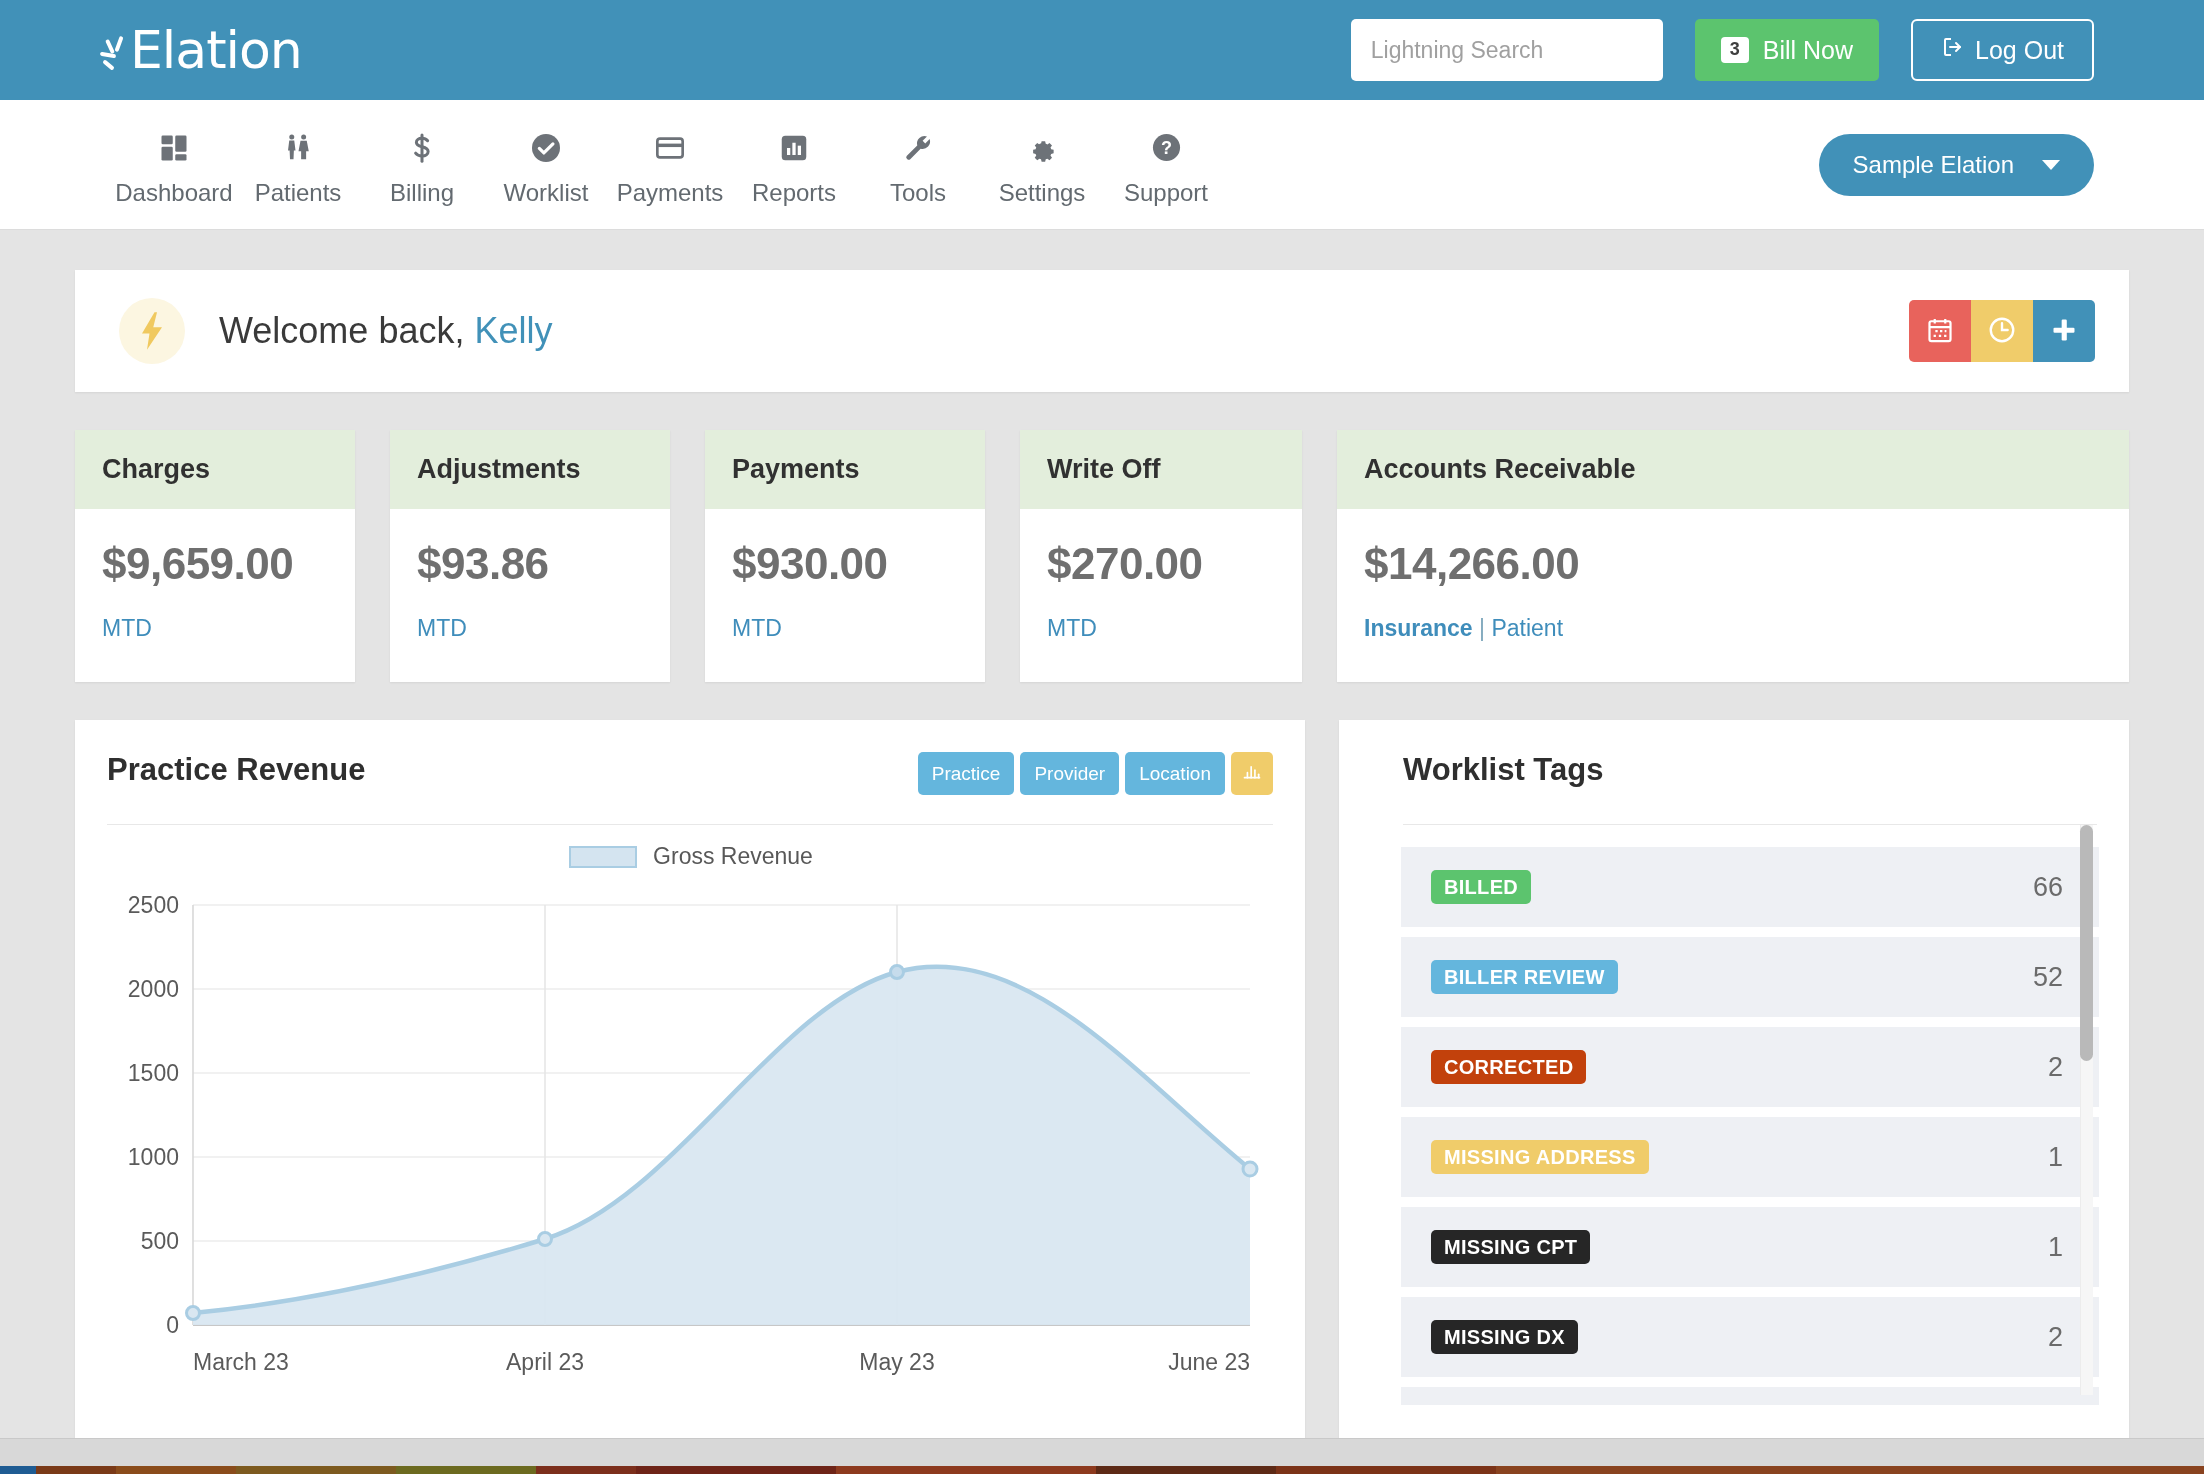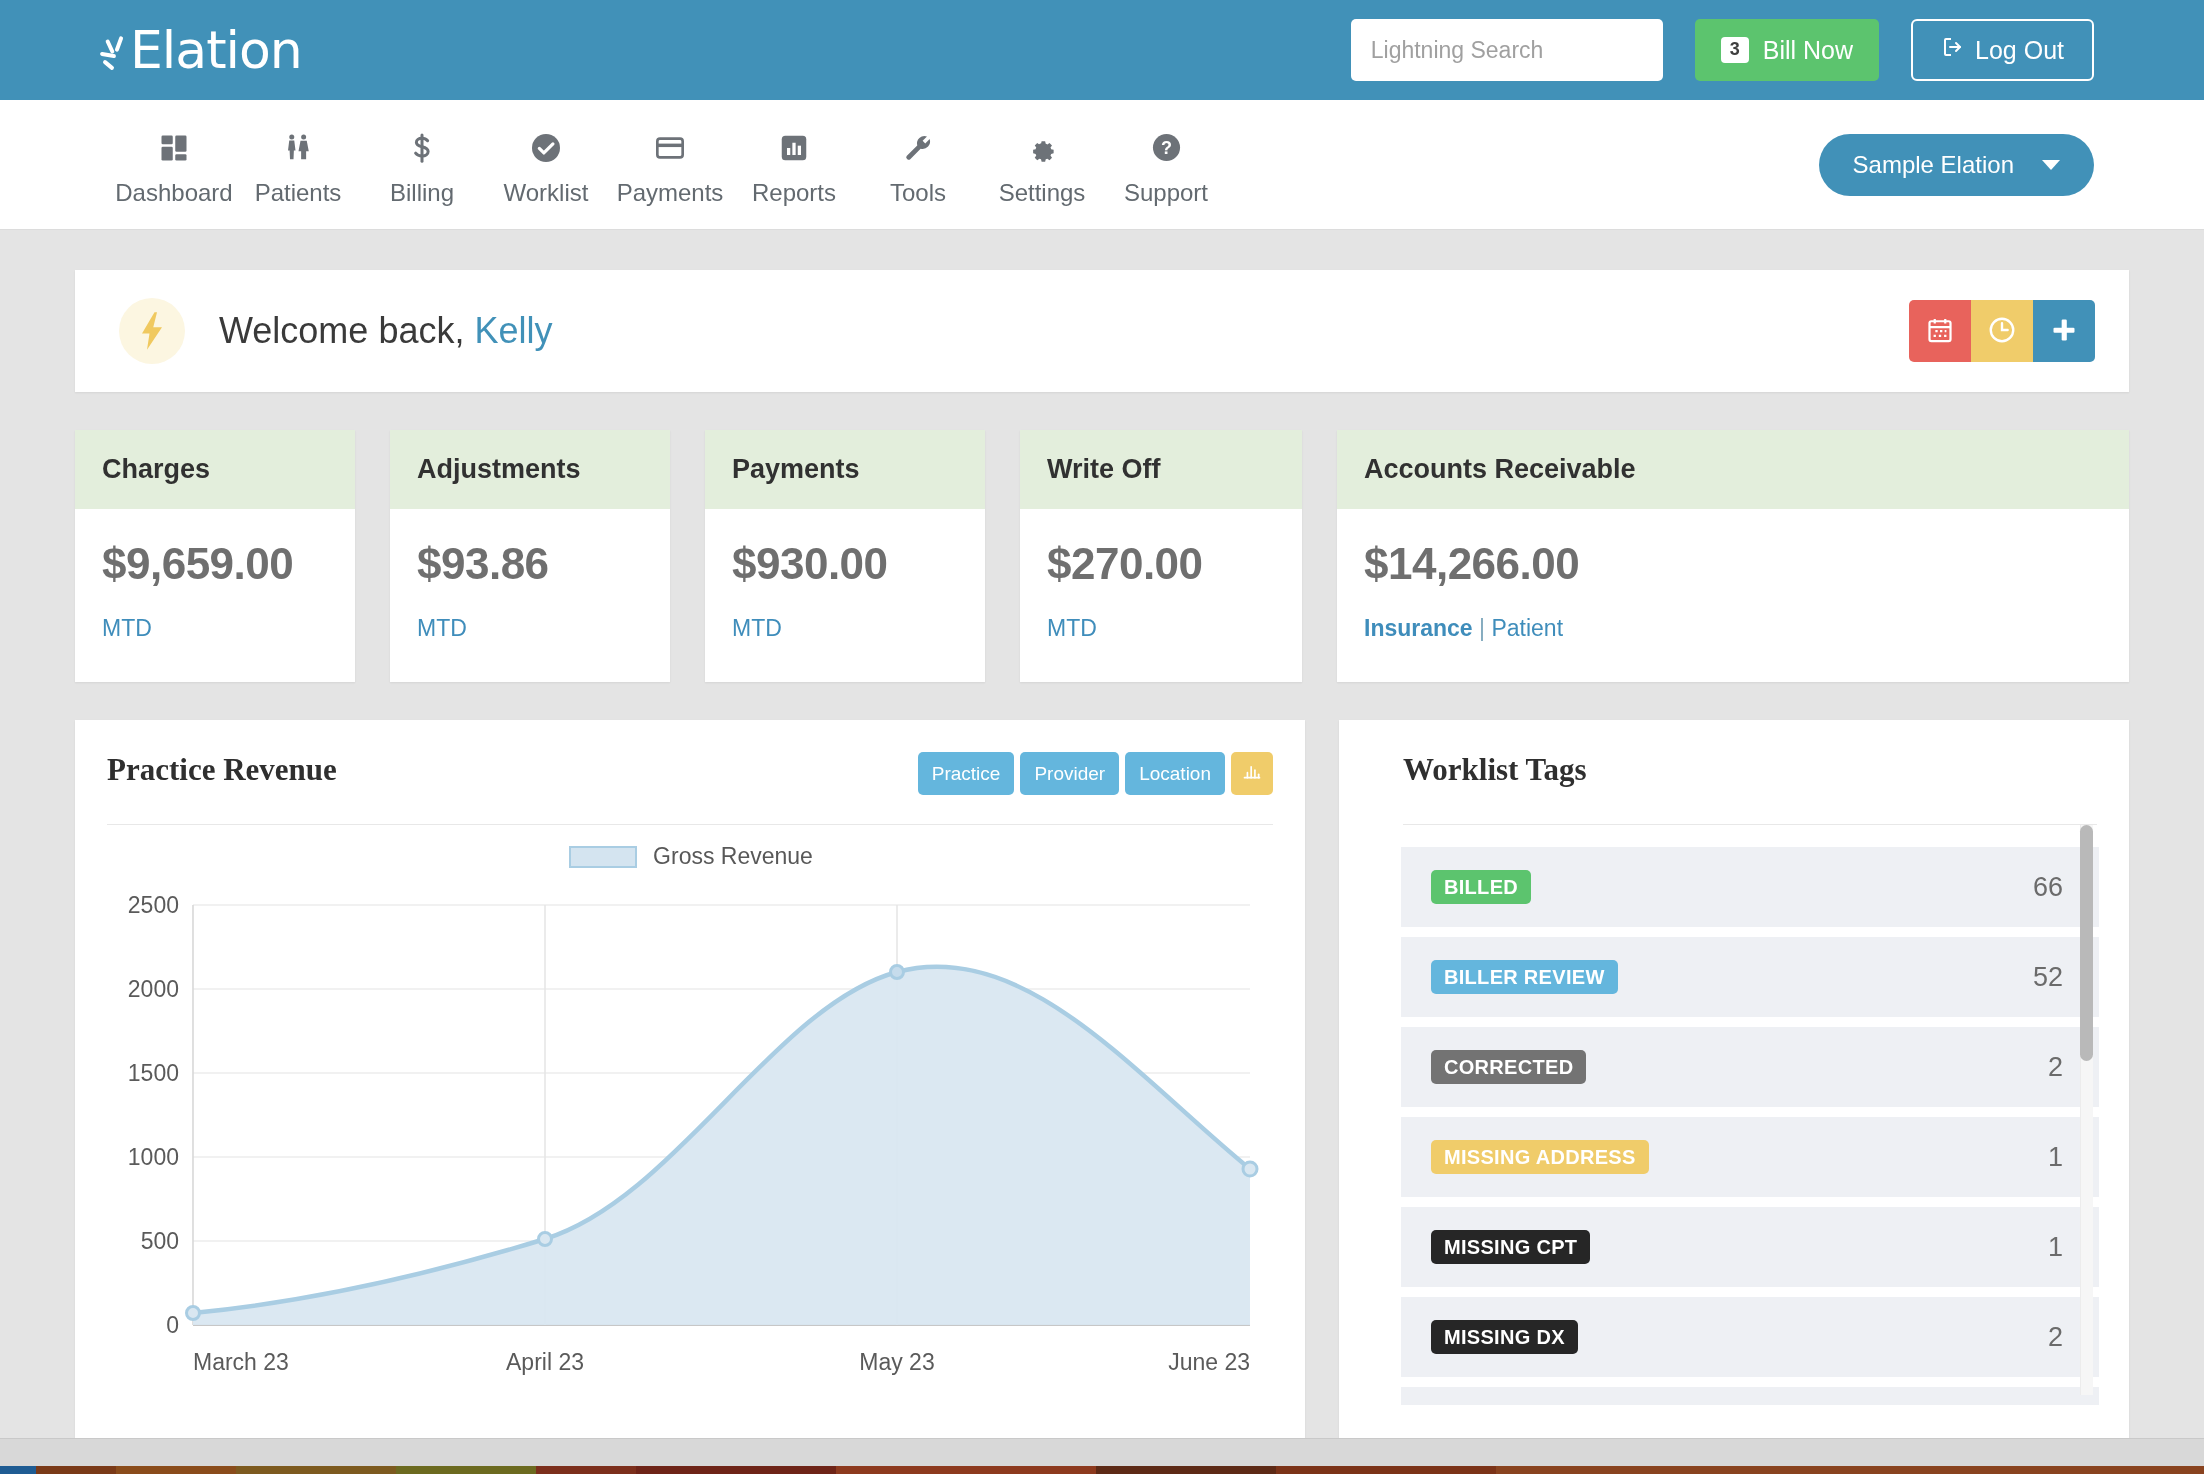--- a/index.html
+++ b/index.html
@@ -107,21 +107,21 @@
   .kpi-sub .bold { font-weight: bold; }
   .kpi-sep { color: #7fa8bd; }
 
   
   .lower-row { display: flex; gap: 34px; margin-top: 38px; }
   .panel { background: #fff; box-shadow: 0 1px 2px rgba(0,0,0,.07); }
   .chart-panel { width: 1230px; height: 728px; position: relative; }
   .panel-head {
     display: flex; align-items: flex-start; padding: 32px 32px 0 32px; height: 82px;
   }
-  .panel-title { font-size: 31px; font-weight: bold; color: #2f2f2f; font-family: Liberation Serif, serif; }
+  .panel-title { font-size: 31px; font-weight: bold; color: #2f2f2f; }
   .chart-btns { margin-left: auto; display: flex; gap: 6px; }
   .chart-btn {
     background: #64b6dd; color: #fff; border: none; border-radius: 5px;
     font-size: 19px; padding: 9px 14px; cursor: pointer;
   }
   .chart-btn.icon-btn { background: #f0cc6a; padding: 9px 11px; display:flex; align-items:center; }
   .panel-divider { height: 1px; background: #e8e8e8; margin: 22px 32px 0 32px; }
 
   
   .chart-area { position: relative; width: 1230px; height: 600px; }
@@ -478,21 +478,21 @@
 
           <div class="wl-row">
             <span class="wl-tag" style="background:#5cc46e">BILLED</span>
             <span class="wl-count">66</span>
           </div>
           <div class="wl-row">
             <span class="wl-tag" style="background:#64b6dd">BILLER REVIEW</span>
             <span class="wl-count">52</span>
           </div>
           <div class="wl-row">
-            <span class="wl-tag" style="background:#737373">CORRECTED</span>
+            <span class="wl-tag" style="background:#c2410c">CORRECTED</span>
             <span class="wl-count">2</span>
           </div>
           <div class="wl-row">
             <span class="wl-tag" style="background:#f0cc6a">MISSING ADDRESS</span>
             <span class="wl-count">1</span>
           </div>
           <div class="wl-row">
             <span class="wl-tag" style="background:#262626">MISSING CPT</span>
             <span class="wl-count">1</span>
           </div>

